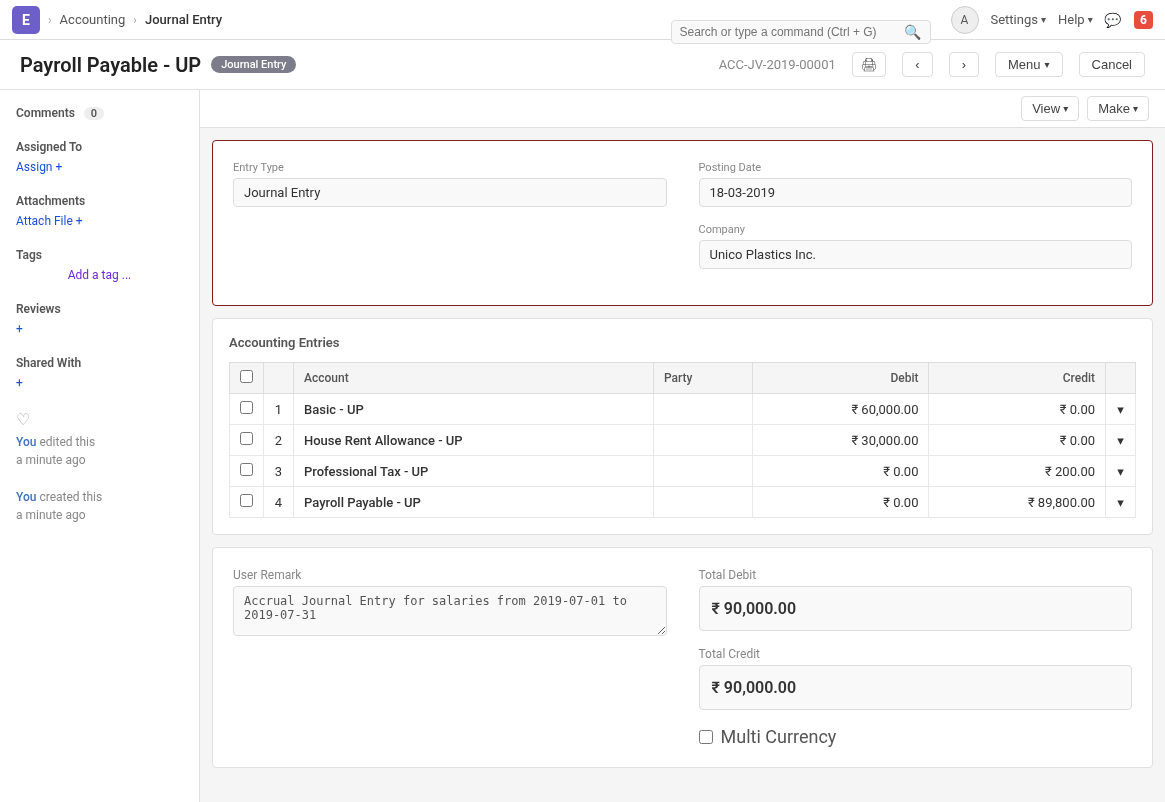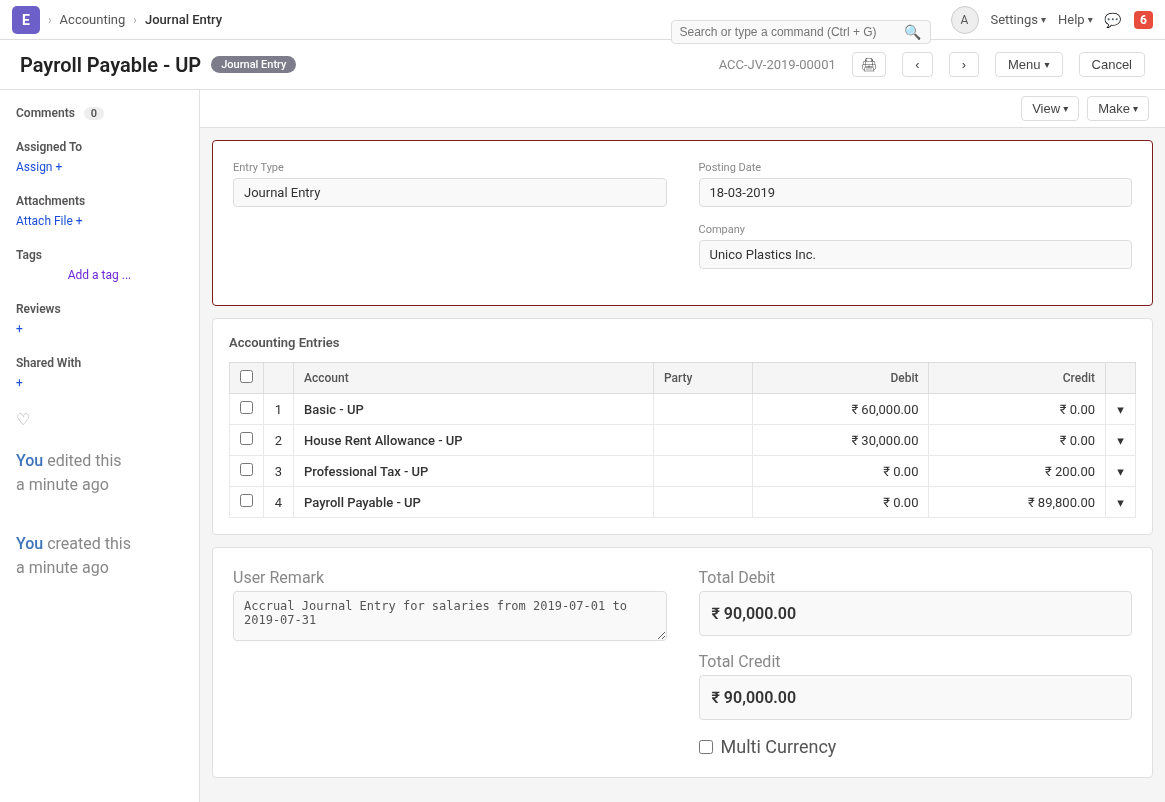--- a/index.html
+++ b/index.html
@@ -54,21 +54,21 @@
     .sidebar {
       width: 200px; min-width: 200px; background: #fff; border-right: 1px solid #e0e0e0;
       padding: 16px; overflow-y: auto;
     }
     .sidebar-section { margin-bottom: 20px; }
     .sidebar-label { font-size: 12px; font-weight: 600; color: #555; margin-bottom: 6px; }
     .sidebar-count { background: #eee; border-radius: 10px; padding: 0px 7px; font-size: 11px; color: #555; margin-left: 6px; }
     .sidebar-action { color: #1d4ed8; font-size: 12px; cursor: pointer; display: flex; align-items: center; gap: 3px; }
     .sidebar-text { color: #6d28d9; font-size: 12px; cursor: pointer; text-align: center; }
     .sidebar-heart { color: #aaa; font-size: 16px; cursor: pointer; margin-top: 4px; }
-    .activity-log { font-size: 16px; color: #888; line-height: 1.5; margin-top: 20px; }
+    .activity-log { font-size: 12px; color: #888; line-height: 1.5; margin-top: 4px; }
     .activity-you { color: #3d73b9; font-weight: 500; }
 
     
     .content-area { flex: 1; overflow-y: auto; background: #f5f5f5; }
 
     
     .content-toolbar {
       background: #fff; border-bottom: 1px solid #e0e0e0;
       padding: 6px 16px; display: flex; align-items: center; justify-content: flex-end; gap: 8px;
     }
@@ -105,21 +105,21 @@
     .accounting-table td.right { text-align: right; }
     .row-dropdown { color: #aaa; cursor: pointer; text-align: center; width: 30px; }
     .checkbox-col { width: 30px; text-align: center; }
     .num-col { width: 30px; text-align: center; color: #888; }
 
     
     .footer-section { background: #fff; margin: 12px; border-radius: 4px; border: 1px solid #e0e0e0; padding: 20px; }
     .footer-row { display: flex; gap: 32px; }
     .footer-left { flex: 1; }
     .footer-right { flex: 1; }
-    .total-label { font-size: 16px; color: #888; margin-bottom: 4px; }
+    .total-label { font-size: 12px; color: #888; margin-bottom: 4px; }
     .total-value {
       border: 1px solid #ddd; border-radius: 4px; padding: 12px 12px;
       font-size: 16px; font-weight: 600; color: #333; background: #f9f9f9; margin-bottom: 16px;
     }
     .multi-currency-row { display: flex; align-items: center; gap: 8px; margin-top: 8px; }
     .multi-currency-checkbox { width: 14px; height: 14px; }
     .multi-currency-label { font-size: 18px; color: #555; text-align: right; }
     .remark-input {
       border: 1px solid #ddd; border-radius: 4px; padding: 7px 10px;
       font-size: 12px; color: #555; background: #f9f9f9; width: 100%; resize: vertical; min-height: 50px;

